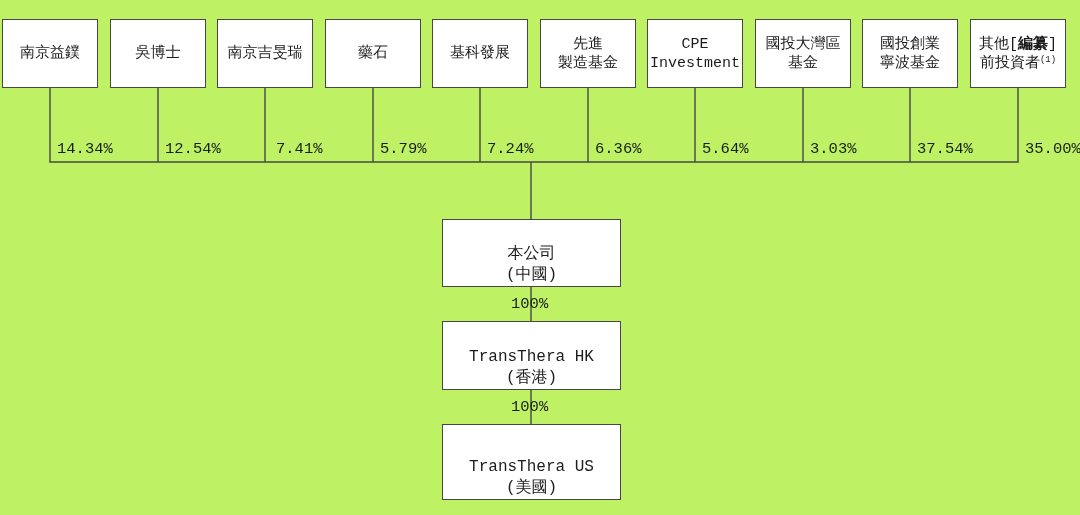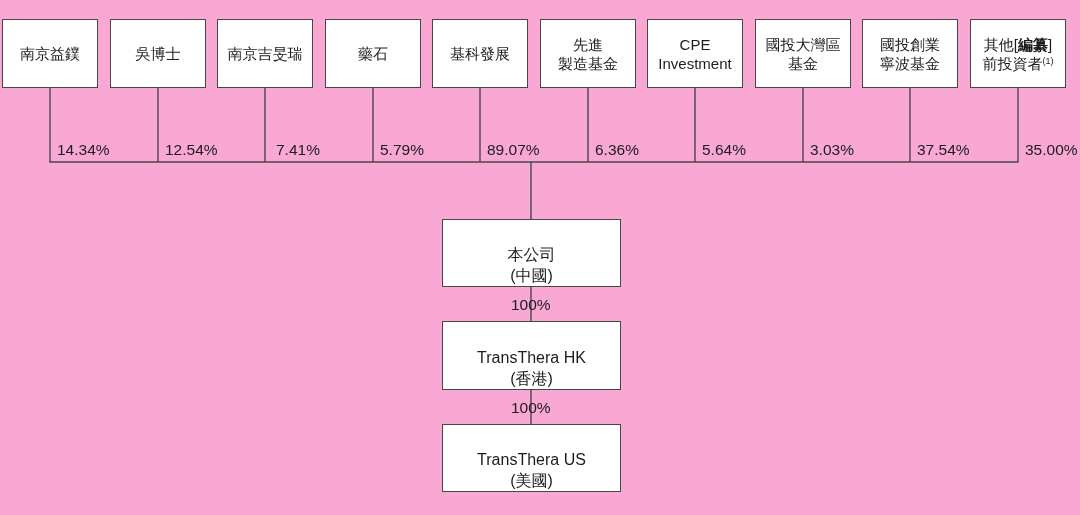--- a/index.html
+++ b/index.html
@@ -1,21 +1,21 @@
 <!DOCTYPE html>
 <html><head>
 <meta charset="utf-8">
 <style>
   html, body { margin: 0; padding: 0; background: #ffffff; }
   .stage {
     position: relative;
     width: 1080px;
     height: 515px;
-    background: #f9a8d4;
-    font-family: Liberation Sans, sans-serif;
+    background: #bef264;
+    font-family: Liberation Mono, monospace;
     color: #1c1c1c;
     overflow: hidden;
   }
   svg.lines { position: absolute; left: 0; top: 0; }
   .sbox {
     position: absolute;
     top: 19px;
     width: 96px;
     height: 69px;
     box-sizing: border-box;
@@ -125,39 +125,39 @@
   </div>
   <div class="sbox" style="left:970px">
     <span class="bl"><span>其他[</span><b>編纂</b><span>]</span></span>
     <span class="bl"><span>前投資者</span><span class="sup">(1)</span></span>
   </div>
 
   <span class="pct" style="left:57px">14.34%</span>
   <span class="pct" style="left:165px">12.54%</span>
   <span class="pct" style="left:276px">7.41%</span>
   <span class="pct" style="left:380px">5.79%</span>
-  <span class="pct" style="left:487px">89.07%</span>
+  <span class="pct" style="left:487px">7.24%</span>
   <span class="pct" style="left:595px">6.36%</span>
   <span class="pct" style="left:702px">5.64%</span>
   <span class="pct" style="left:810px">3.03%</span>
   <span class="pct" style="left:917px">37.54%</span>
   <span class="pct" style="left:1025px">35.00%</span>
 
   <div class="cbox" style="top:219px;height:68px">
     <span class="bl">本公司</span>
     <span class="bl">(中國)</span>
   </div>
 
   <span class="own" style="top:296px">100%</span>
 
   <div class="cbox" style="top:321px;height:69px">
     <span class="bl">TransThera HK</span>
     <span class="bl">(香港)</span>
   </div>
 
   <span class="own" style="top:399px">100%</span>
 
-  <div class="cbox" style="top:424px;height:68px">
+  <div class="cbox" style="top:424px;height:76px">
     <span class="bl">TransThera US</span>
     <span class="bl">(美國)</span>
   </div>
 
 </div>
 
 </body></html>

